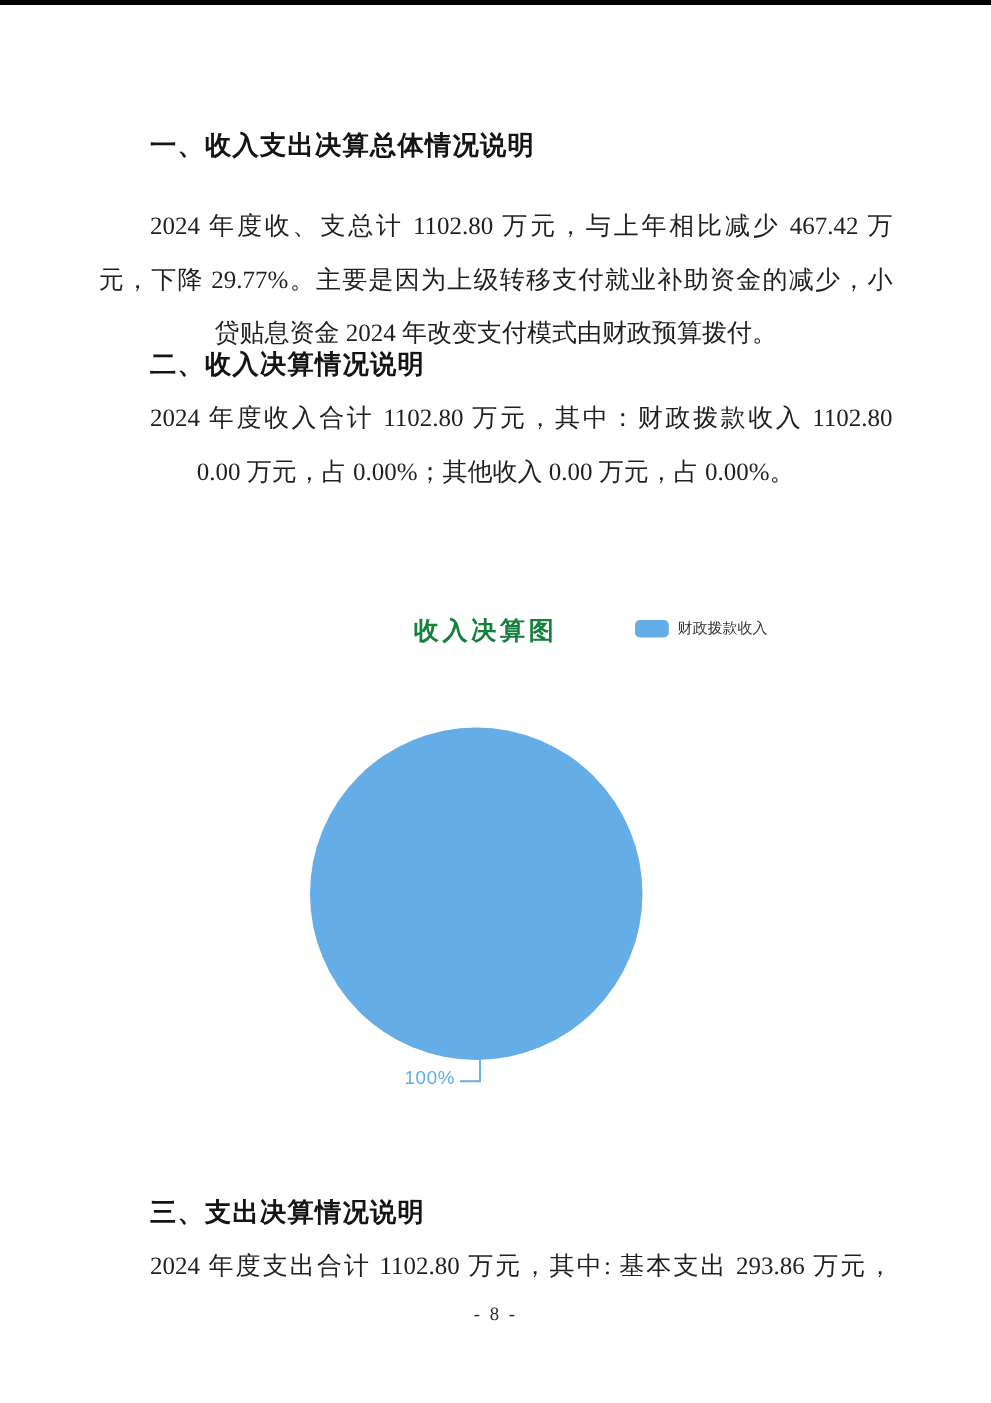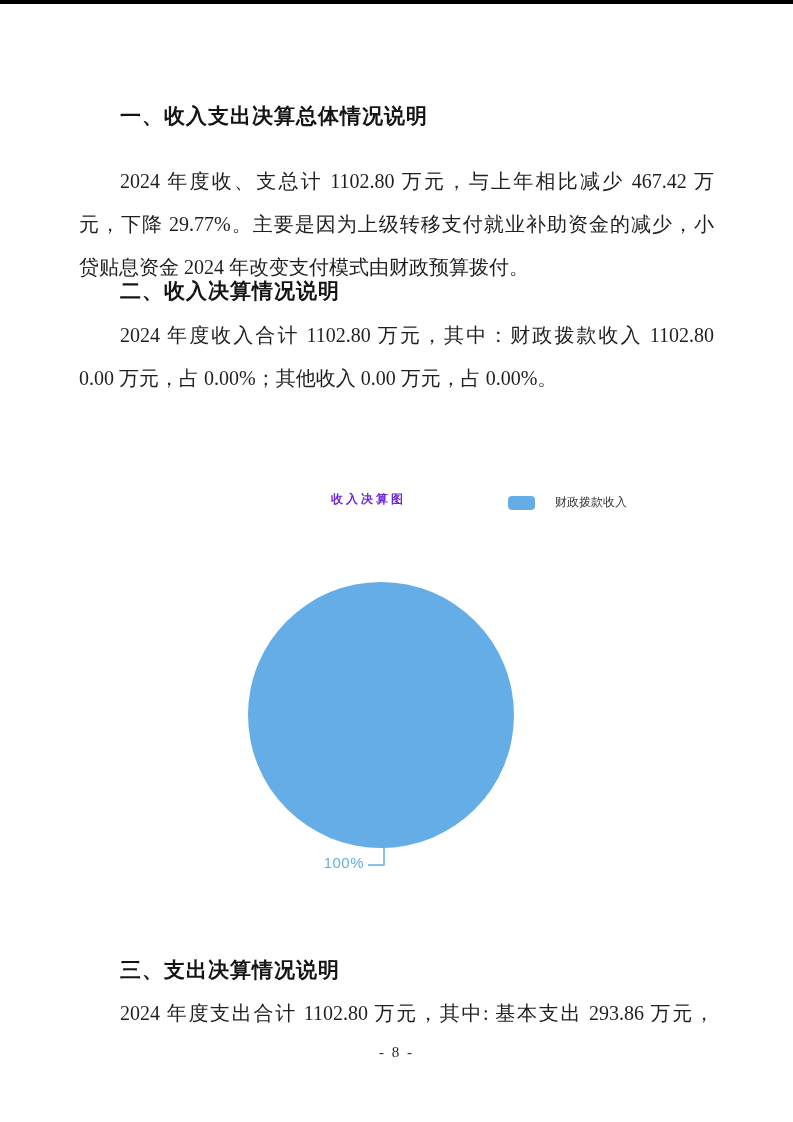--- a/index.html
+++ b/index.html
@@ -24,42 +24,43 @@
   .para {
     position:absolute;
     left:79px;
     width:635px;
     font-size:20px;
     color:#1f1f1f;
   }
   .line {
     height:43px;
     line-height:43px;
+    text-align:center;
   }
   .line.fill {
     text-align:justify;
     text-align-last:justify;
   }
   .line.indent { text-indent:41px; }
   .chart-title {
     position:absolute;
     left:331px; top:487px;
     font-family:"Liberation Sans","DejaVu Sans",sans-serif;
-    font-size:12px;
+    font-size:20px;
     font-weight:700;
-    color:#6d28d9;
+    color:#15803d;
     letter-spacing:3px;
     white-space:nowrap;
   }
   .legend {
     position:absolute;
     left:508px; top:490px;
     display:flex;
     align-items:center;
-    gap:20px;
+    gap:7px;
   }
   .legend-swatch {
     width:27px; height:14px;
     border-radius:4px;
     background:#64ADE6;
   }
   .legend-label {
     font-family:"Liberation Sans","DejaVu Sans",sans-serif;
     font-size:12px;
     color:#333333;

